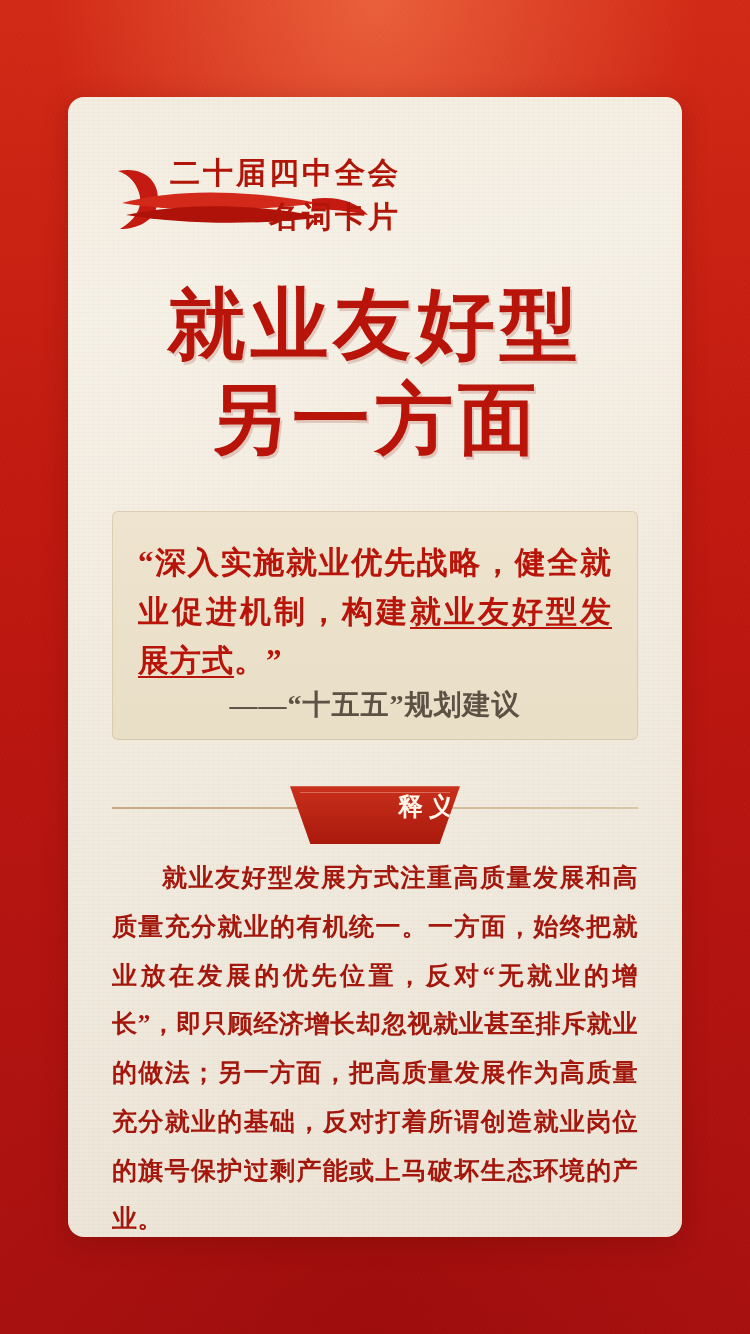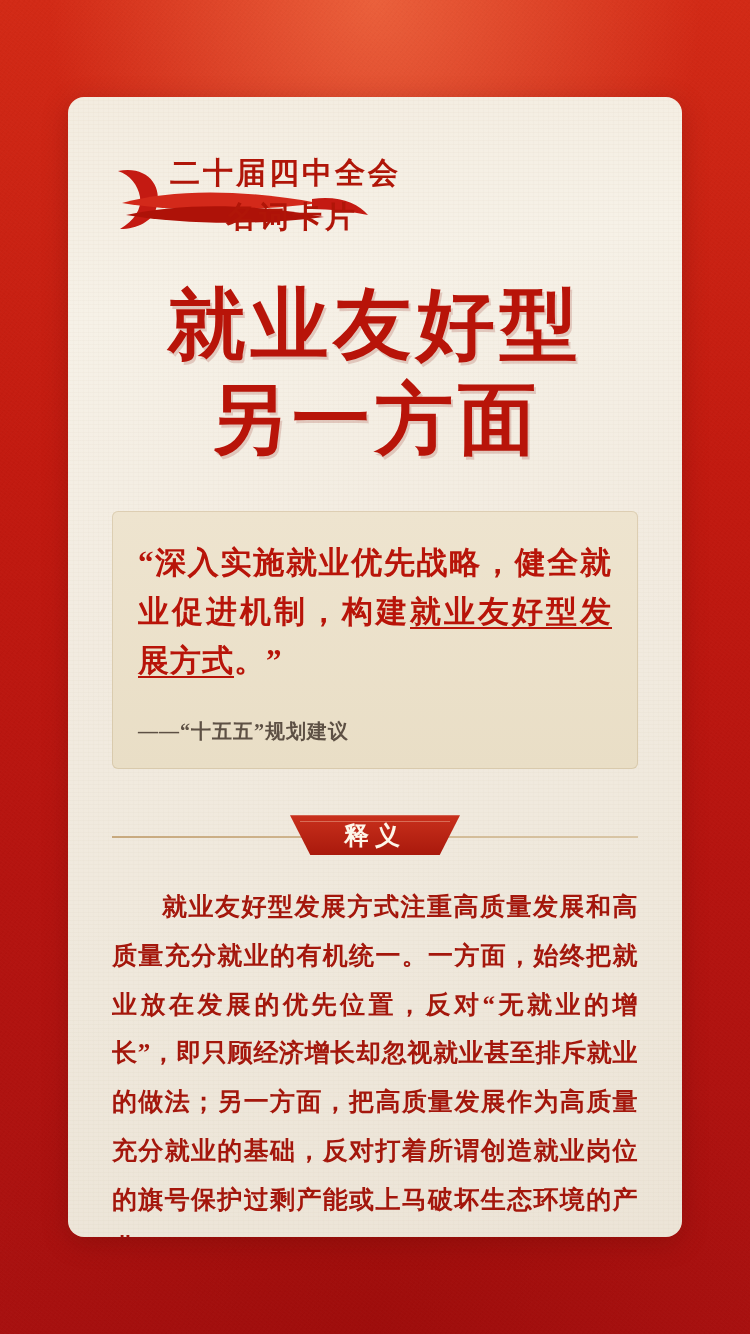--- a/index.html
+++ b/index.html
@@ -78,62 +78,62 @@
     left: 58px;
     top: 16px;
     color: #b01508;
     font-size: 30px;
     font-weight: bold;
     letter-spacing: 3px;
     line-height: 1.45;
     font-family: Liberation Serif, serif;
   }
   .badge-line1 { display: block; }
-  .badge-line2 { display: block; margin-left: 56px; }
+  .badge-line2 { display: block; margin-left: 56px; text-align: right; }
 
   
   .title {
     text-align: center;
     margin-top: 6px;
     color: #b81409;
     font-weight: bold;
     font-size: 78px;
     line-height: 1.22;
     letter-spacing: 5px;
     text-shadow: 2px 3px 0 rgba(140,20,10,.18);
   }
   .title .l1 { display: block; margin-top: 24px; }
   .title .l2 { display: block; }
 
   
   .quote-box {
     margin-top: 44px;
     background: linear-gradient(180deg, #eee4cf 0%, #e9dec6 100%);
     border-radius: 6px;
-    padding: 28px 26px 24px 26px;
+    padding: 28px 26px 16px 26px;
     box-shadow: inset 0 0 0 1px rgba(190,165,125,.35);
   }
   .quote-text {
     color: #b81409;
     font-size: 31px;
     font-weight: bold;
     line-height: 1.58;
     letter-spacing: 1px;
     text-align: justify;
   }
   .quote-text .u {
     text-decoration: underline;
     text-underline-offset: 5px;
     text-decoration-thickness: 2px;
   }
   .quote-source {
-    margin-top: 32px;
-    text-align: left;
+    margin-top: 0;
+    text-align: center;
     color: #5d5044;
-    font-size: 20px;
+    font-size: 28px;
     font-weight: bold;
     letter-spacing: 1px;
   }
 
   
   .section-head {
     position: relative;
     margin-top: 46px;
     height: 44px;
   }
@@ -144,23 +144,23 @@
     top: 21px;
     height: 2px;
     background: linear-gradient(90deg, #c8a97e 0%, #d9c6a6 100%);
   }
   .section-tag {
     position: absolute;
     left: 50%;
     transform: translateX(-50%);
     top: 0;
     width: 170px;
-    height: 40px;
+    height: 58px;
     line-height: 42px;
-    text-align: center;
+    text-align: right;
     color: #fdf6e9;
     font-size: 25px;
     font-weight: bold;
     letter-spacing: 6px;
     background: linear-gradient(180deg, #c9301c 0%, #a9190c 100%);
     clip-path: polygon(0 0, 100% 0, 88% 100%, 12% 100%);
   }
   .section-tag::after {
     content: "";
     position: absolute;

